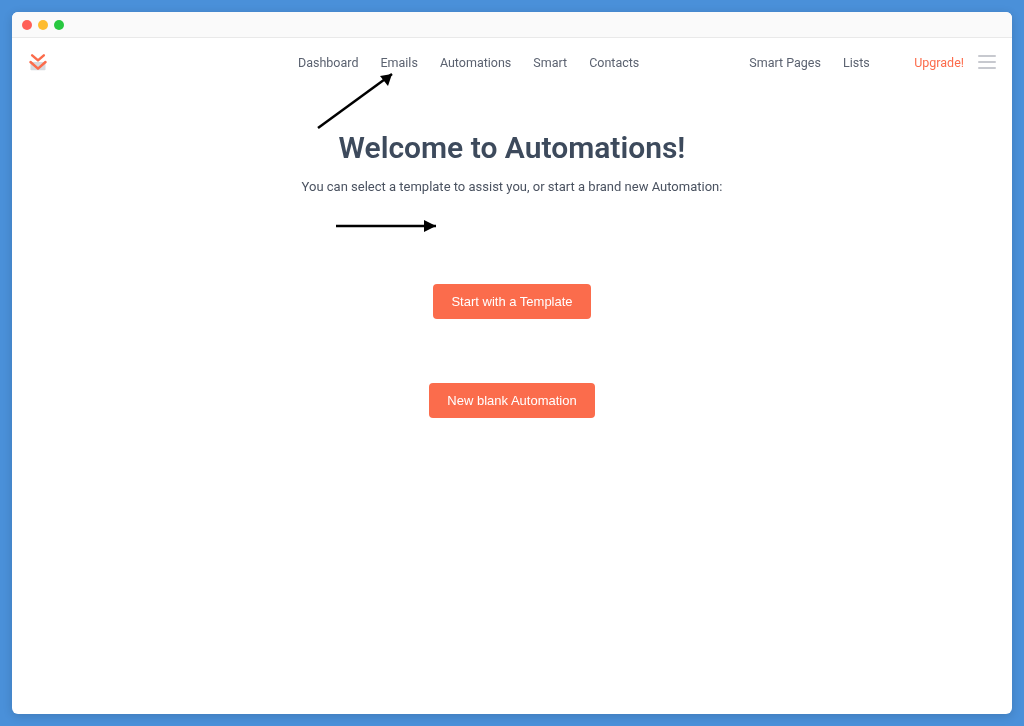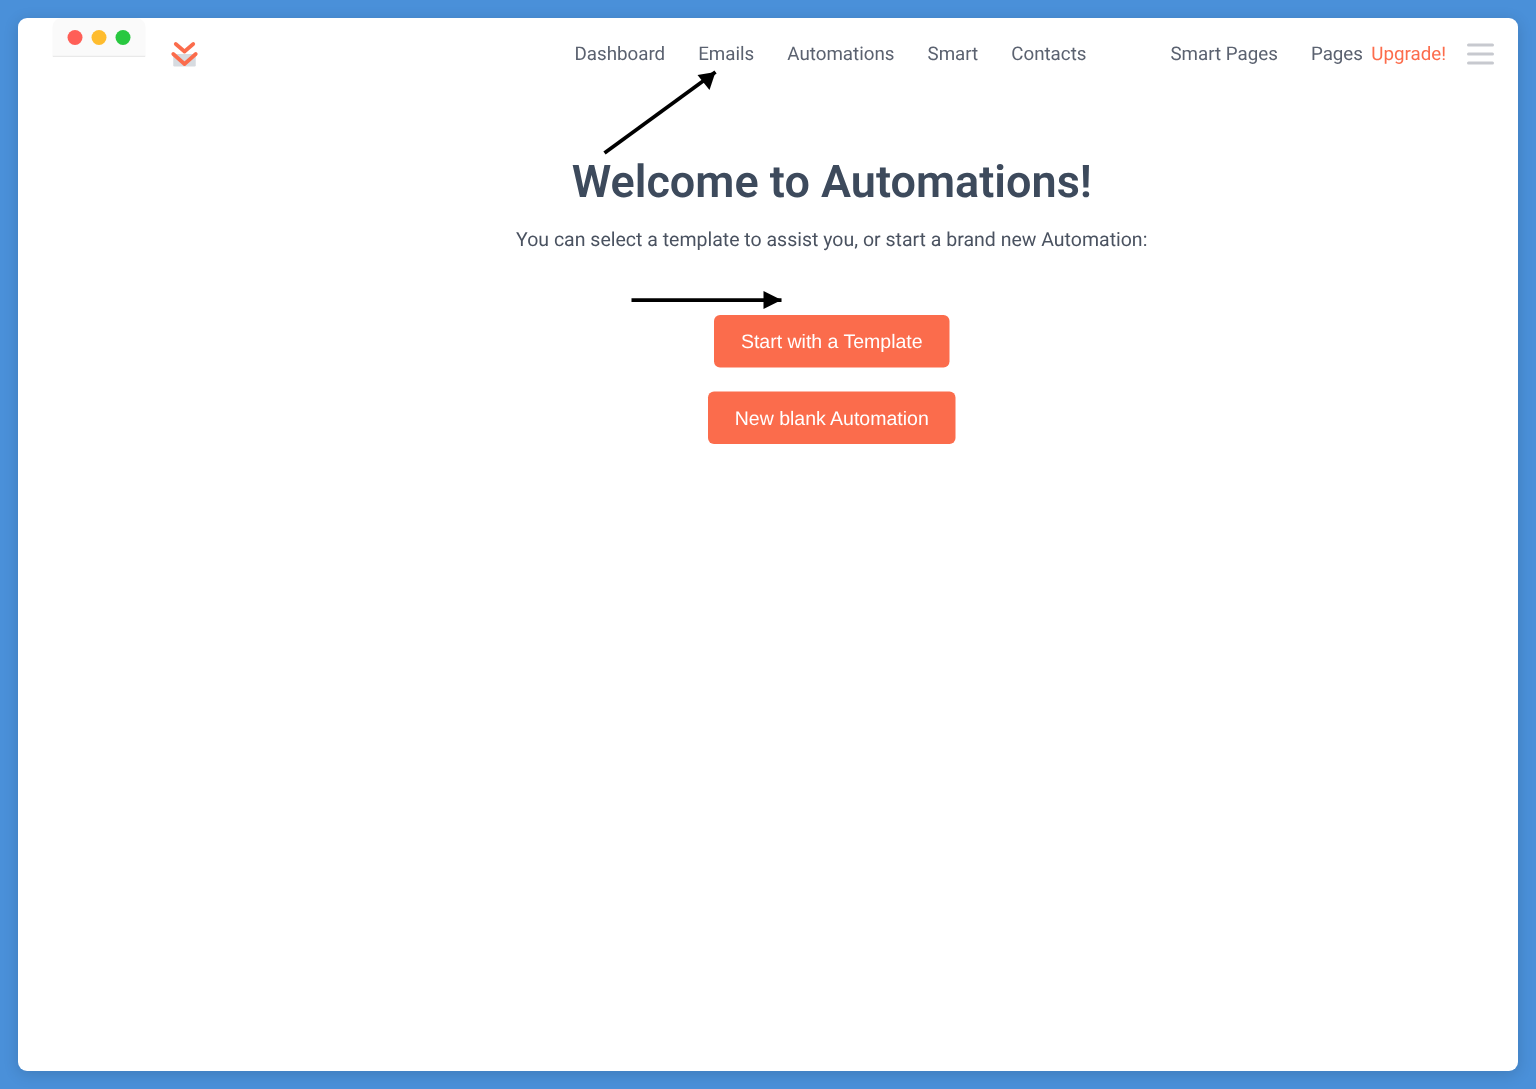--- a/index.html
+++ b/index.html
@@ -14,24 +14,23 @@
     width: 1024px;
     height: 726px;
     overflow: hidden;
   }
   .browser-window {
     background: #fff;
     width: 100%;
     height: 100%;
     border-radius: 6px;
     display: flex;
-    flex-direction: row;
+    flex-direction: column;
     box-shadow: 0 2px 10px rgba(0,0,0,0.15);
     position: relative;
-    padding-left: 23px;
   }
   .title-bar {
     height: 26px;
     border-bottom: 1px solid #e9e9e9;
     display: flex;
     align-items: center;
     padding: 0 10px;
     border-top-left-radius: 6px;
     border-top-right-radius: 6px;
     background: #fafafa;
@@ -62,21 +61,21 @@
   .logo svg { width: 100%; height: 100%; }
 
   .nav-group {
     display: flex;
     gap: 22px;
     margin-left: 230px;
   }
   .nav-group-right {
     display: flex;
     gap: 22px;
-    margin-left: 56px;
+    margin-left: 110px;
   }
   .nav-link {
     font-size: 12.5px;
     color: #5b6270;
     cursor: pointer;
   }
   .upgrade-area {
     margin-left: auto;
     display: flex;
     align-items: center;
@@ -120,20 +119,21 @@
     gap: 16px;
   }
   .btn {
     background: #fb6c4c;
     color: #fff;
     border: none;
     border-radius: 4px;
     padding: 10px 18px;
     font-size: 13px;
     cursor: pointer;
+    margin-top: 48px;
   }
 
   
   .arrow {
     position: absolute;
     pointer-events: none;
   }
 </style>
 </head>
 <body>
@@ -161,21 +161,21 @@
       <div class="nav-group">
         <span class="nav-link">Dashboard</span>
         <span class="nav-link">Emails</span>
         <span class="nav-link">Automations</span>
         <span class="nav-link">Smart</span>
         <span class="nav-link">Contacts</span>
       </div>
 
       <div class="nav-group-right">
         <span class="nav-link">Smart Pages</span>
-        <span class="nav-link">Pages</span>
+        <span class="nav-link">Lists</span>
       </div>
 
       <div class="upgrade-area">
         <span class="upgrade-link">Upgrade!</span>
         <div class="hamburger">
           <span></span>
             <span></span>
             <span></span>
         </div>
       </div>

